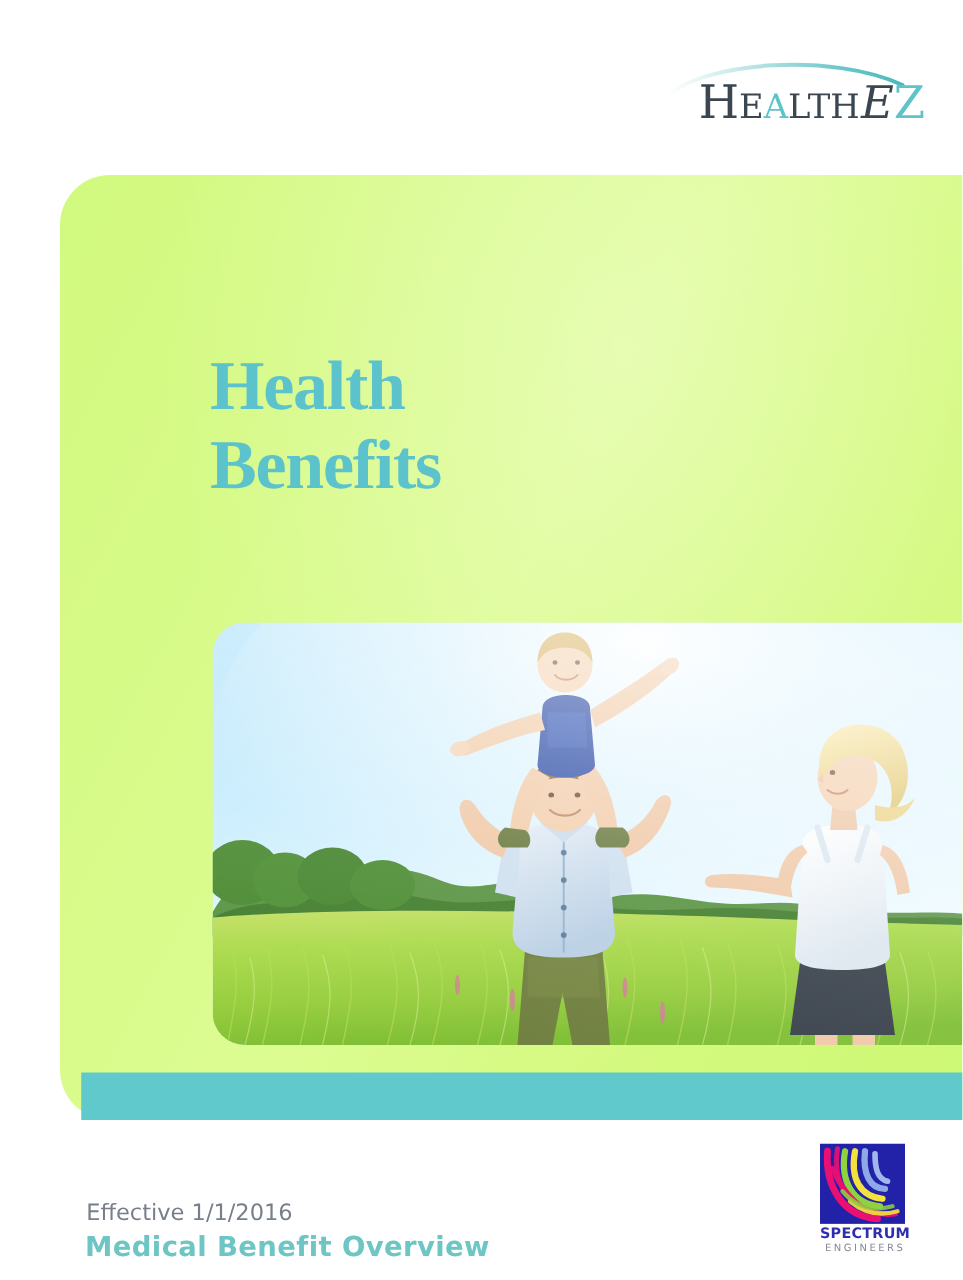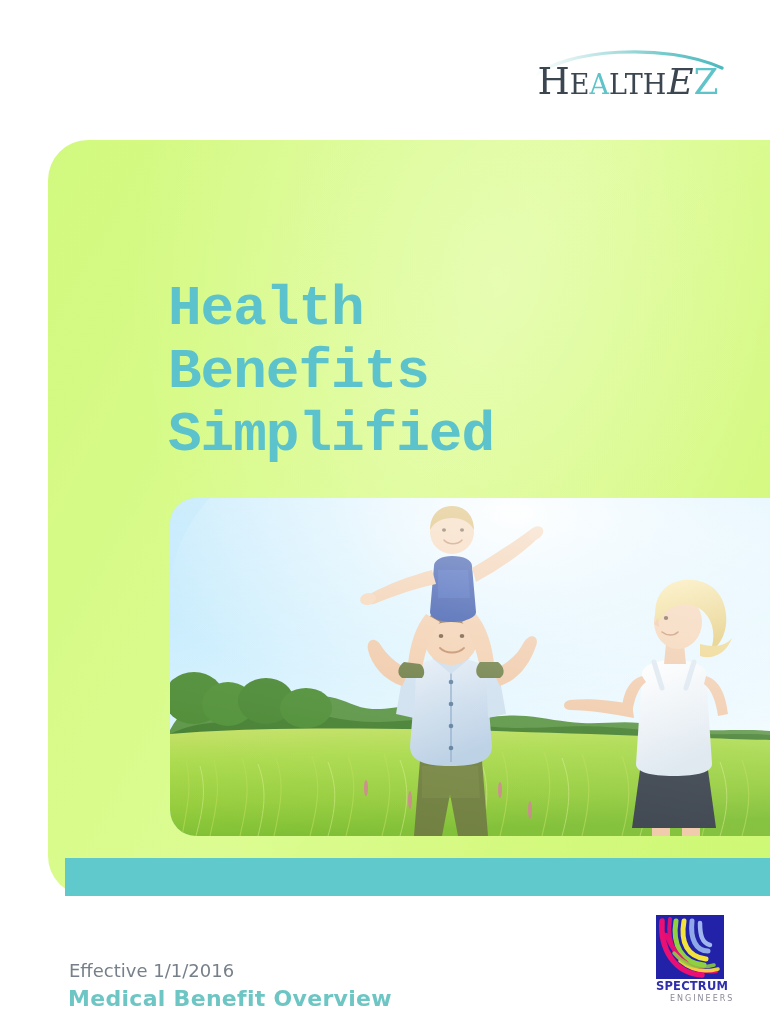--- a/index.html
+++ b/index.html
@@ -43,21 +43,21 @@
     left: 0;
     top: 14px;
     width: 224px;
     height: 48px;
     font-family: "DejaVu Serif", serif;
     font-size: 37px;
     line-height: 48px;
     letter-spacing: 0px;
     color: #3b4650;
     white-space: nowrap;
-    text-align: center;
+    text-align: right;
   }
   .wm-cap     { font-size: 37px; }
   .wm-sc      { font-size: 27px; }
   .wm-sc-teal { font-size: 27px; color: #5ec4c9; }
   .wm-e       { font-size: 36px; font-style: italic; color: #3b4650; padding-left: 1px;}
   .wm-z       { font-size: 36px; color: #5ec4c9; }
 
   
   #green-panel {
     position: absolute;
@@ -82,21 +82,21 @@
     background: radial-gradient(ellipse at 62% 18%, rgba(255,255,255,.30) 0%, rgba(255,255,255,0) 58%);
     pointer-events:none;
   }
 
   
   #headline {
     position: absolute;
     left: 168px;
     top: 278px;
     width: 480px;
-    font-family: Liberation Mono, monospace;
+    font-family: Liberation Serif, serif;
     font-weight: bold;
     font-size: 56px;
     line-height: 63px;
     color: #5cc3cd;
     letter-spacing: -1px;
   }
   #headline .hl-line { display:block; white-space:nowrap; }
 
   
   #hero-photo {
@@ -168,21 +168,21 @@
     font-family: "DejaVu Sans", sans-serif;
     font-weight: bold;
     font-size: 11.5px;
     line-height: 13px;
     letter-spacing: .2px;
     color: #2f2fae;
     white-space: nowrap;
   }
   #partner-sub {
     position: absolute;
-    left: 14px;
+    left: 4px;
     top: 79px;
     width: 74px;
     font-family: "DejaVu Sans", sans-serif;
     font-size: 8px;
     line-height: 10px;
     letter-spacing: 2.0px;
     color: #8a8a98;
     white-space: nowrap;
   }
 </style>
@@ -207,21 +207,20 @@
     <div id="brand-wordmark">
       <span class="wm-cap">H</span><span class="wm-sc">E</span><span class="wm-sc-teal">A</span><span class="wm-sc">LTH</span><span class="wm-e">E</span><span class="wm-z">Z</span>
     </div>
   </div>
 
   <div id="green-panel"></div>
 
   <div id="headline">
     <span class="hl-line">Health</span>
     <span class="hl-line">Benefits</span>
-    <span class="hl-line">Simplified</span>
   </div>
 
   <div id="hero-photo">
     <svg width="600" height="338" viewBox="0 0 600 338" aria-hidden="true">
       <defs>
         <linearGradient id="skyG" x1="0" y1="0" x2="0.35" y2="1">
           <stop offset="0%" stop-color="#a9e0fb"></stop>
           <stop offset="38%" stop-color="#c6ecfd"></stop>
           <stop offset="72%" stop-color="#e3f6fe"></stop>
           <stop offset="100%" stop-color="#f4fcff"></stop>

